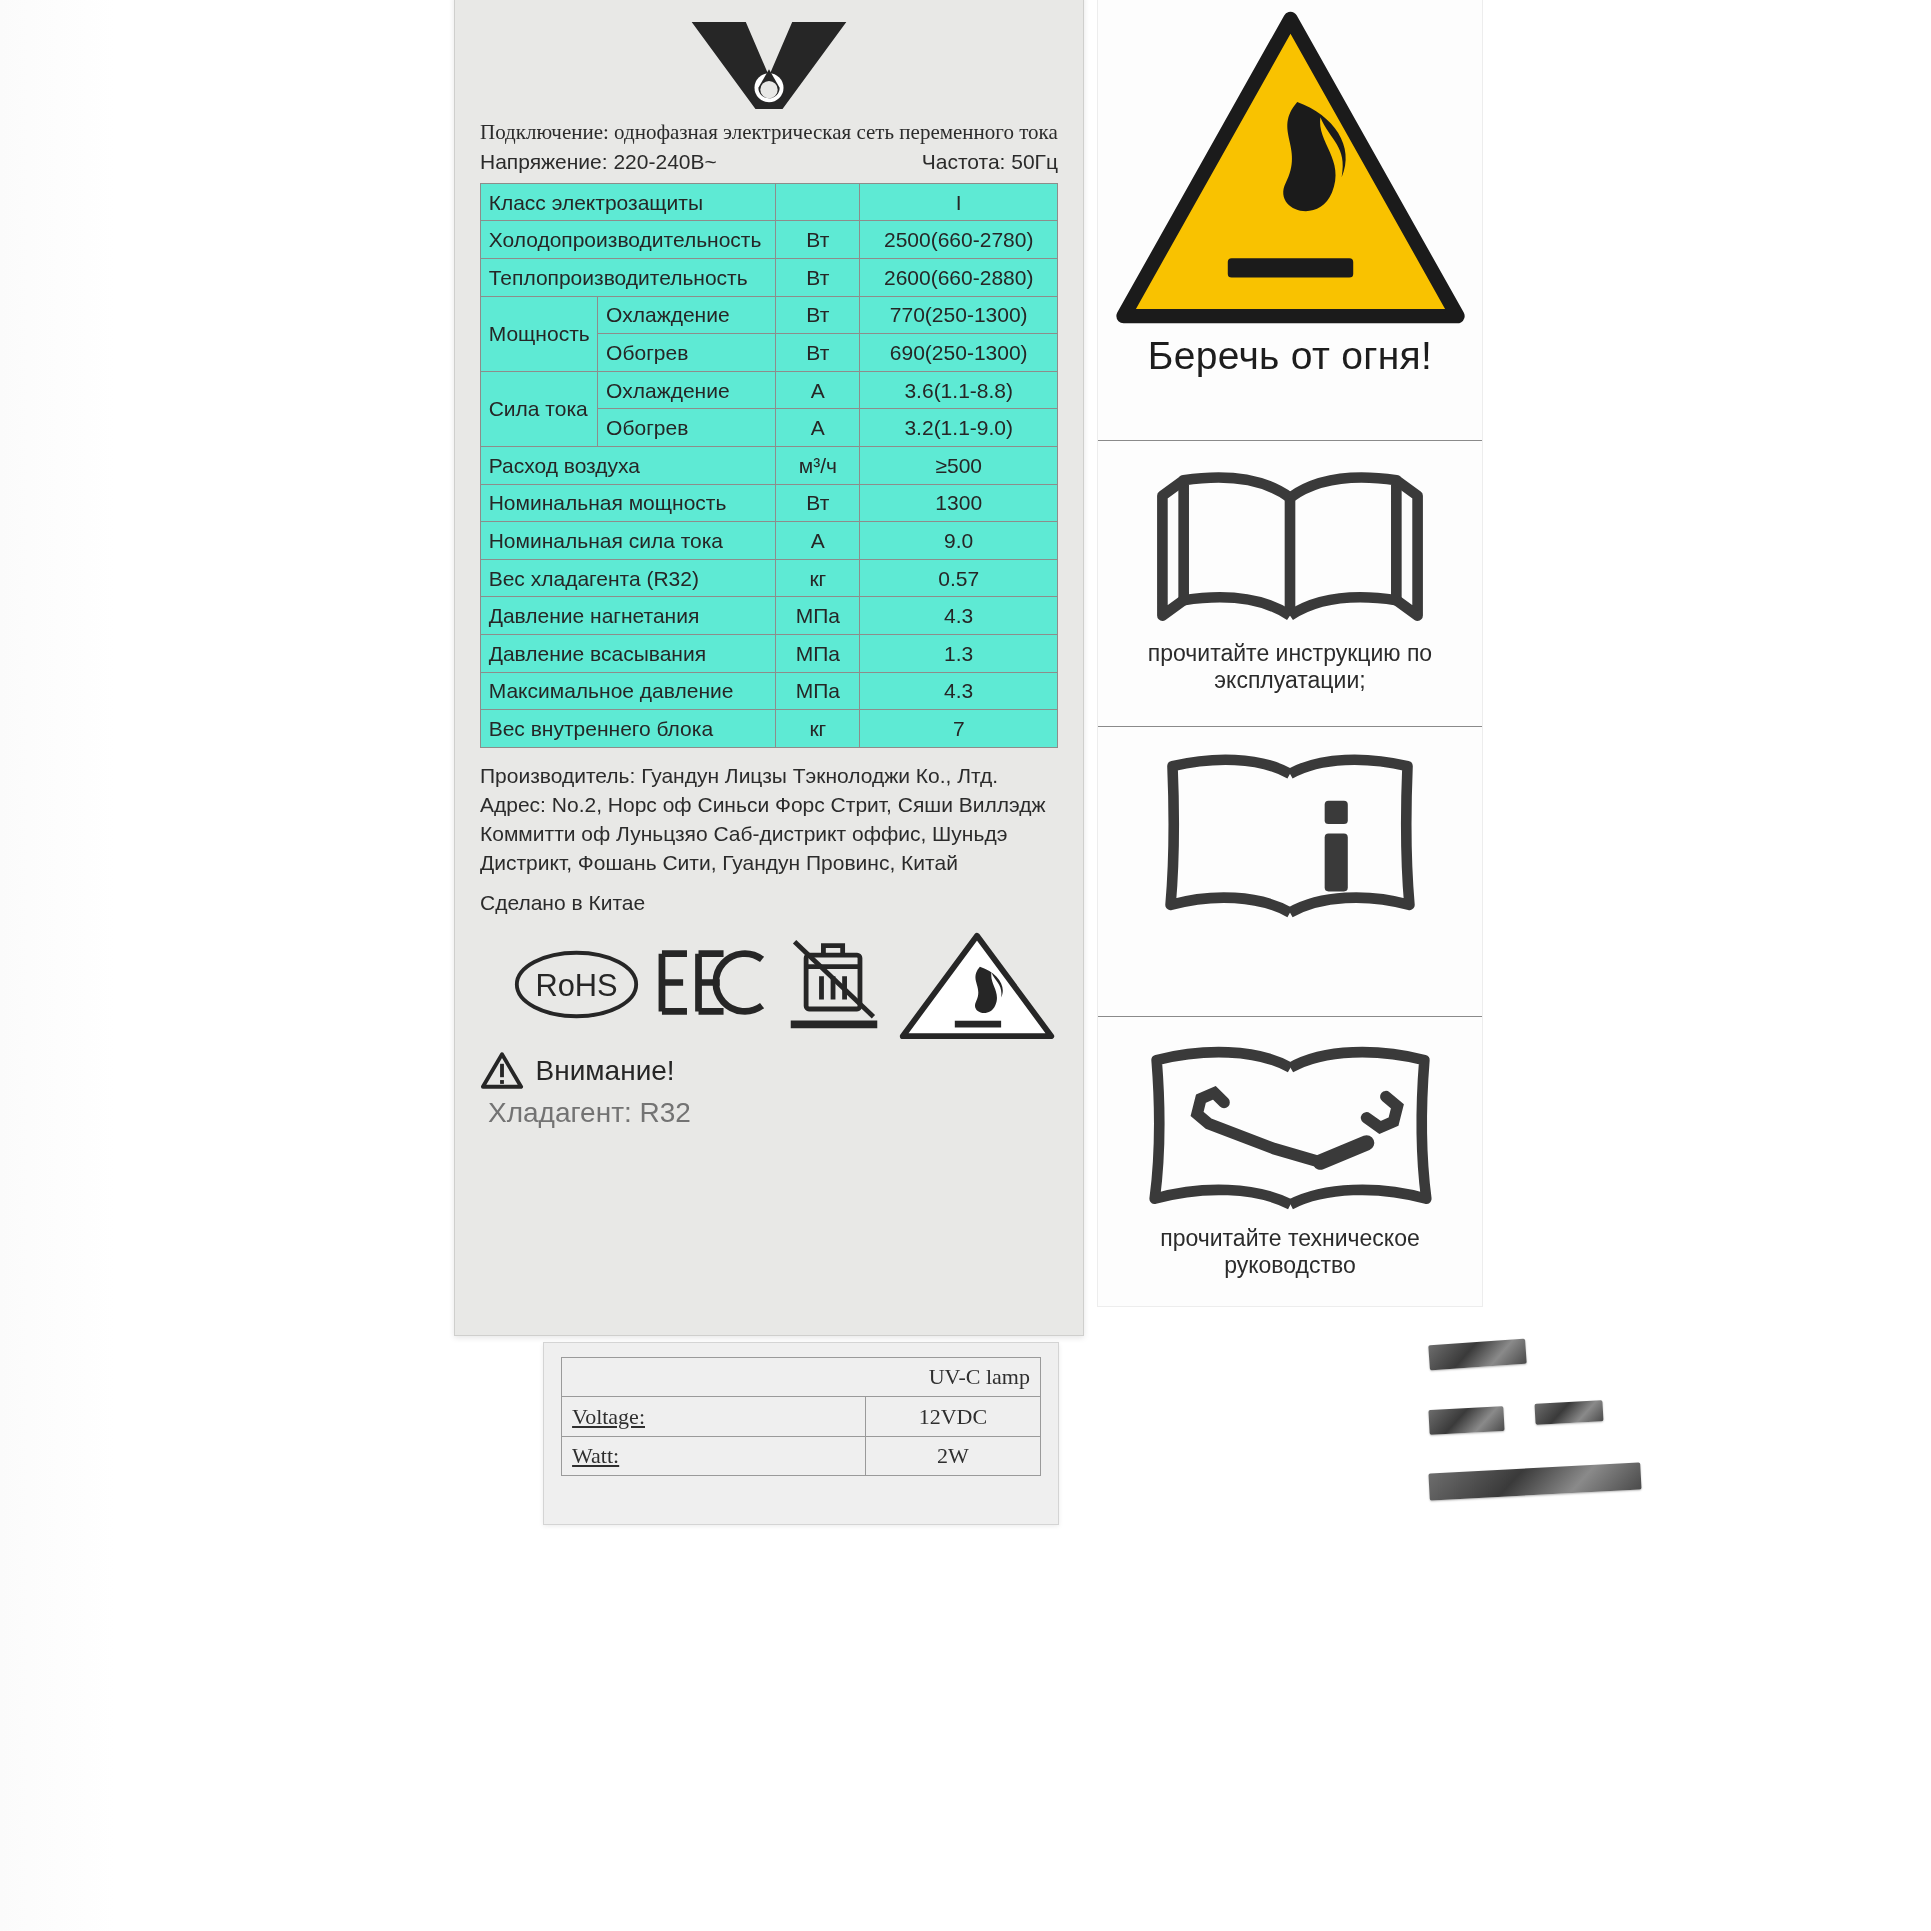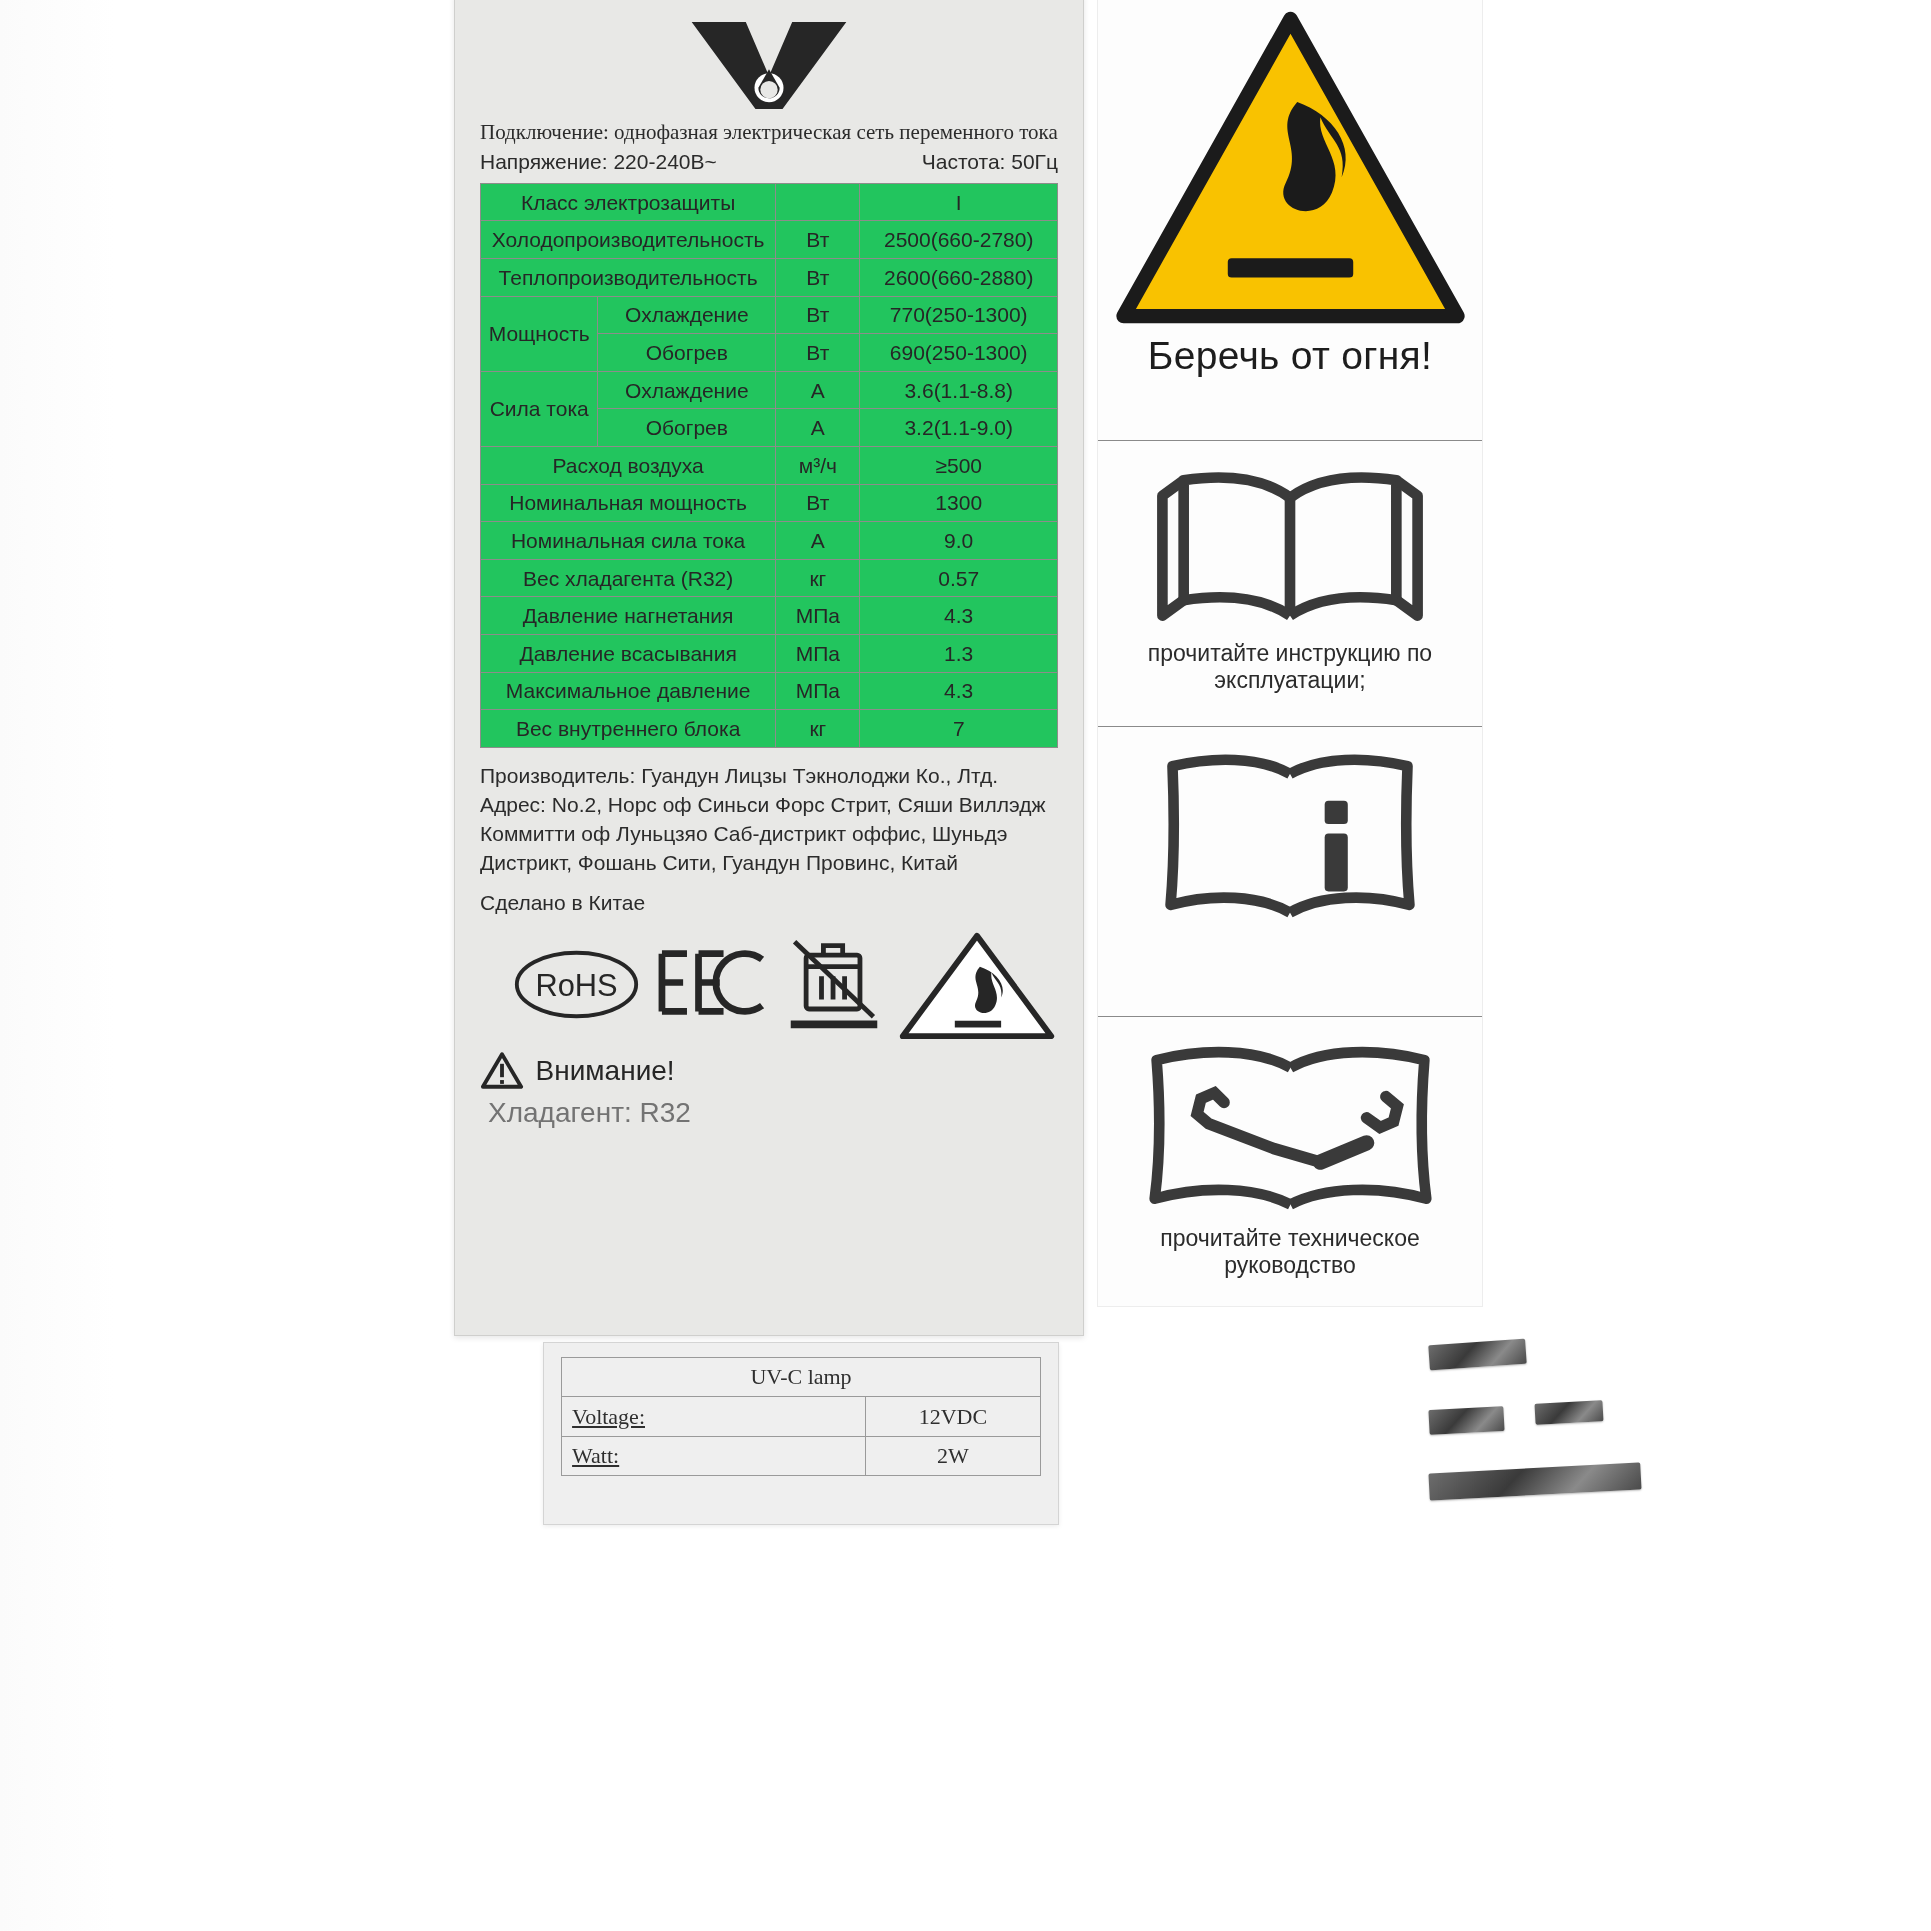--- a/index.html
+++ b/index.html
@@ -107,22 +107,21 @@
     margin: 0 25px;
     width: calc(100% - 50px);
     border-collapse: collapse;
     font-size: 21px;
     color: #262626;
   }
   table.spec td {
     border: 1px solid #8d8d8b;
     padding: 5.8px 7.7px;
     line-height: 25px;
-    background: #22c55e;
-    text-align: center;
+    background: #5eead4;
   }
   td.c-name  { text-align: left; padding-left: 11.6px; }
   td.c-sub   { text-align: left; padding-left: 11.6px; width: 162px; }
   td.c-unit  { text-align: center; width: 70px; }
   td.c-val   { text-align: center; width: 189px; }
 
   .mfr {
     margin: 13.5px 25px 0 25px;
     font-size: 21px;
     color: #2b2b2b;
@@ -213,21 +212,21 @@
     color: #2f2f2f;
   }
   table.uv td {
     border: 1px solid #9a9a9a;
     padding: 6.8px 9.7px;
     line-height: 25px;
   }
   table.uv tr:first-child td { border: 1px solid #9a9a9a; }
   td.uv-key { text-align: left; text-decoration: underline; }
   td.uv-val { text-align: center; width: 154px; }
-  td.uv-head { text-align: center; font-family: Liberation Serif, serif; }
+  td.uv-head { text-align: right; font-family: Liberation Serif, serif; }
 
   
   .strip {
     position: absolute;
     background: linear-gradient(135deg, #6d6d6d, #3a3a3a 40%, #8a8a8a 70%, #4a4a4a);
     border-radius: 1.9px;
     box-shadow: 0 1px 1.9px rgba(0,0,0,0.25);
   }
 </style>
 </head>

